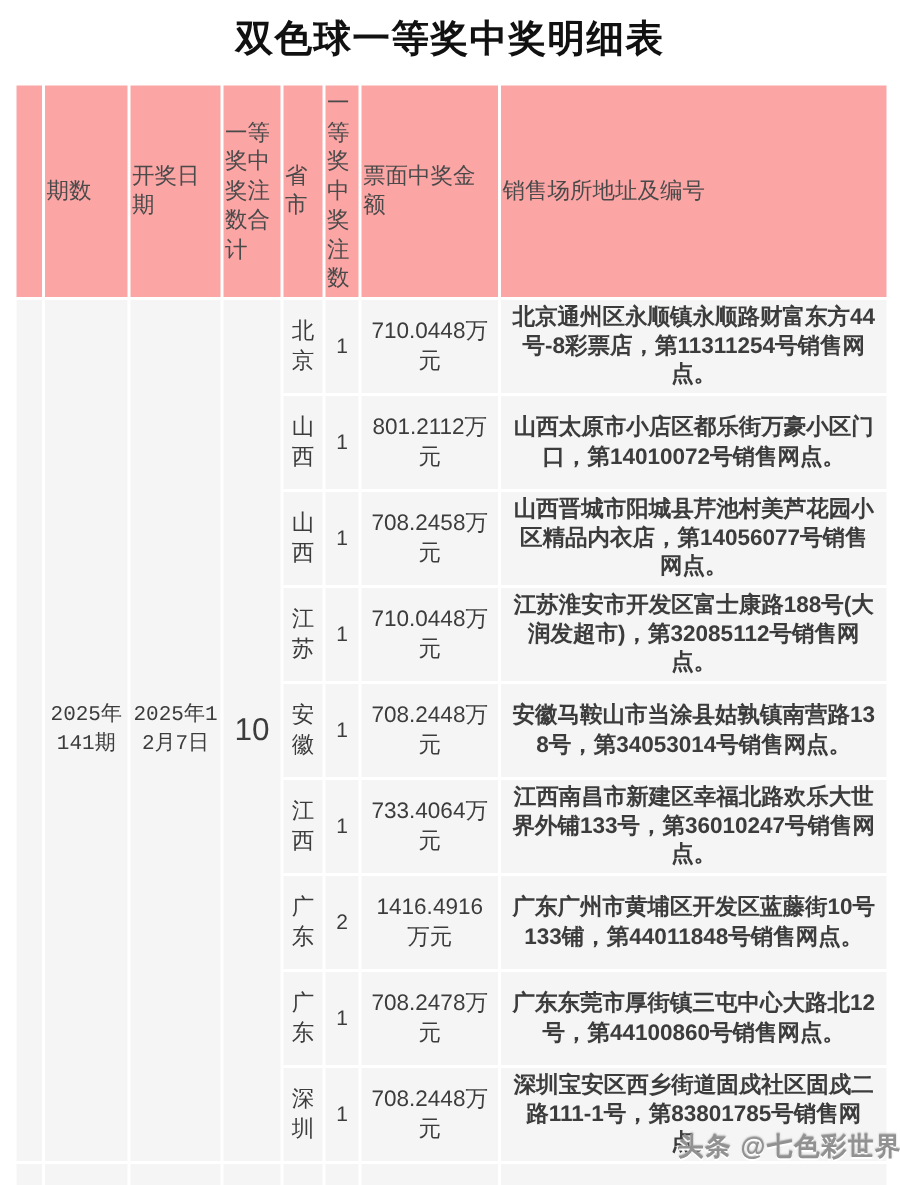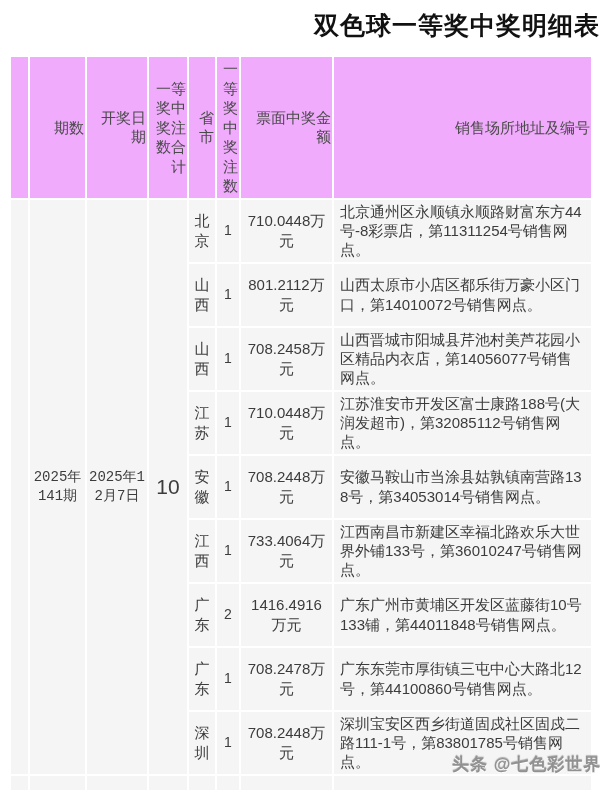--- a/index.html
+++ b/index.html
@@ -8,62 +8,63 @@
     overflow: hidden;
     background: #ffffff;
     font-family: "Liberation Sans", "DejaVu Sans", sans-serif;
     position: relative;
   }
   .page-title {
     margin: 0;
     padding-top: 9px;
     height: 55px;
     box-sizing: border-box;
-    text-align: right;
+    text-align: center;
     font-size: 25px;
     font-weight: 700;
     color: #111111;
     letter-spacing: 1px;
   }
   table.prize-table {
     border-collapse: separate;
     border-spacing: 2px;
     table-layout: fixed;
     width: 580px;
     margin-left: 9px;
     background: #ffffff;
   }
   .prize-table th {
-    background: #f0abfc;
+    background: #fca5a5;
     color: #4a4a4a;
     font-weight: 400;
     font-size: 15px;
-    text-align: right;
+    text-align: left;
     vertical-align: middle;
     padding: 2px 1px;
     line-height: 1.3;
     word-break: break-all;
   }
   .prize-table td {
     background: #f5f5f5;
     color: #3c3c3c;
     vertical-align: middle;
     line-height: 1.3;
     word-break: break-all;
     padding: 2px 2px;
     font-size: 15px;
     text-align: center;
   }
   tr.header-row { height: 140px; }
   tr.data-row { height: 62px; }
   tr.cutoff-row { height: 40px; }
   td.cell-address {
-    text-align: left;
+    text-align: center;
     padding: 2px 6px;
     line-height: 1.28;
+    font-weight: bold;
   }
   td.cell-issue, td.cell-date { font-size: 14px; padding: 2px 1px; font-family: Liberation Mono, monospace; }
   td.cell-total { font-size: 21px; }
   td.cell-bets { font-size: 14px; }
   td.cell-amount { padding: 2px 3px; }
   .watermark {
     position: absolute;
     left: 452px;
     top: 753px;
     font-size: 17px;

